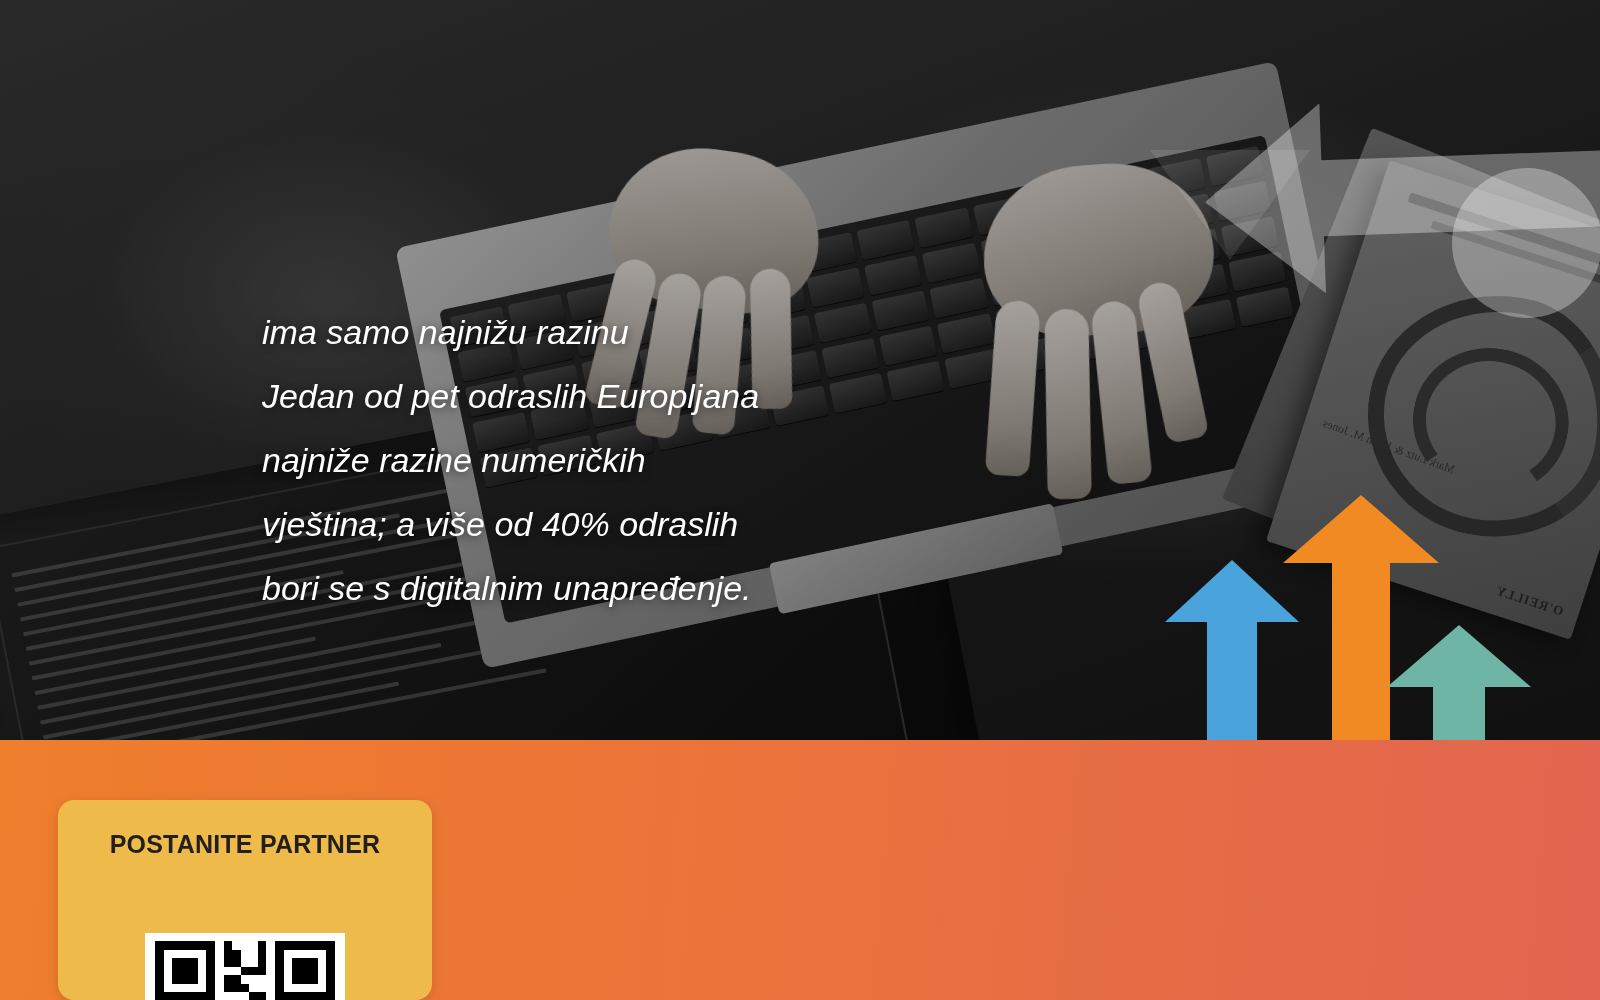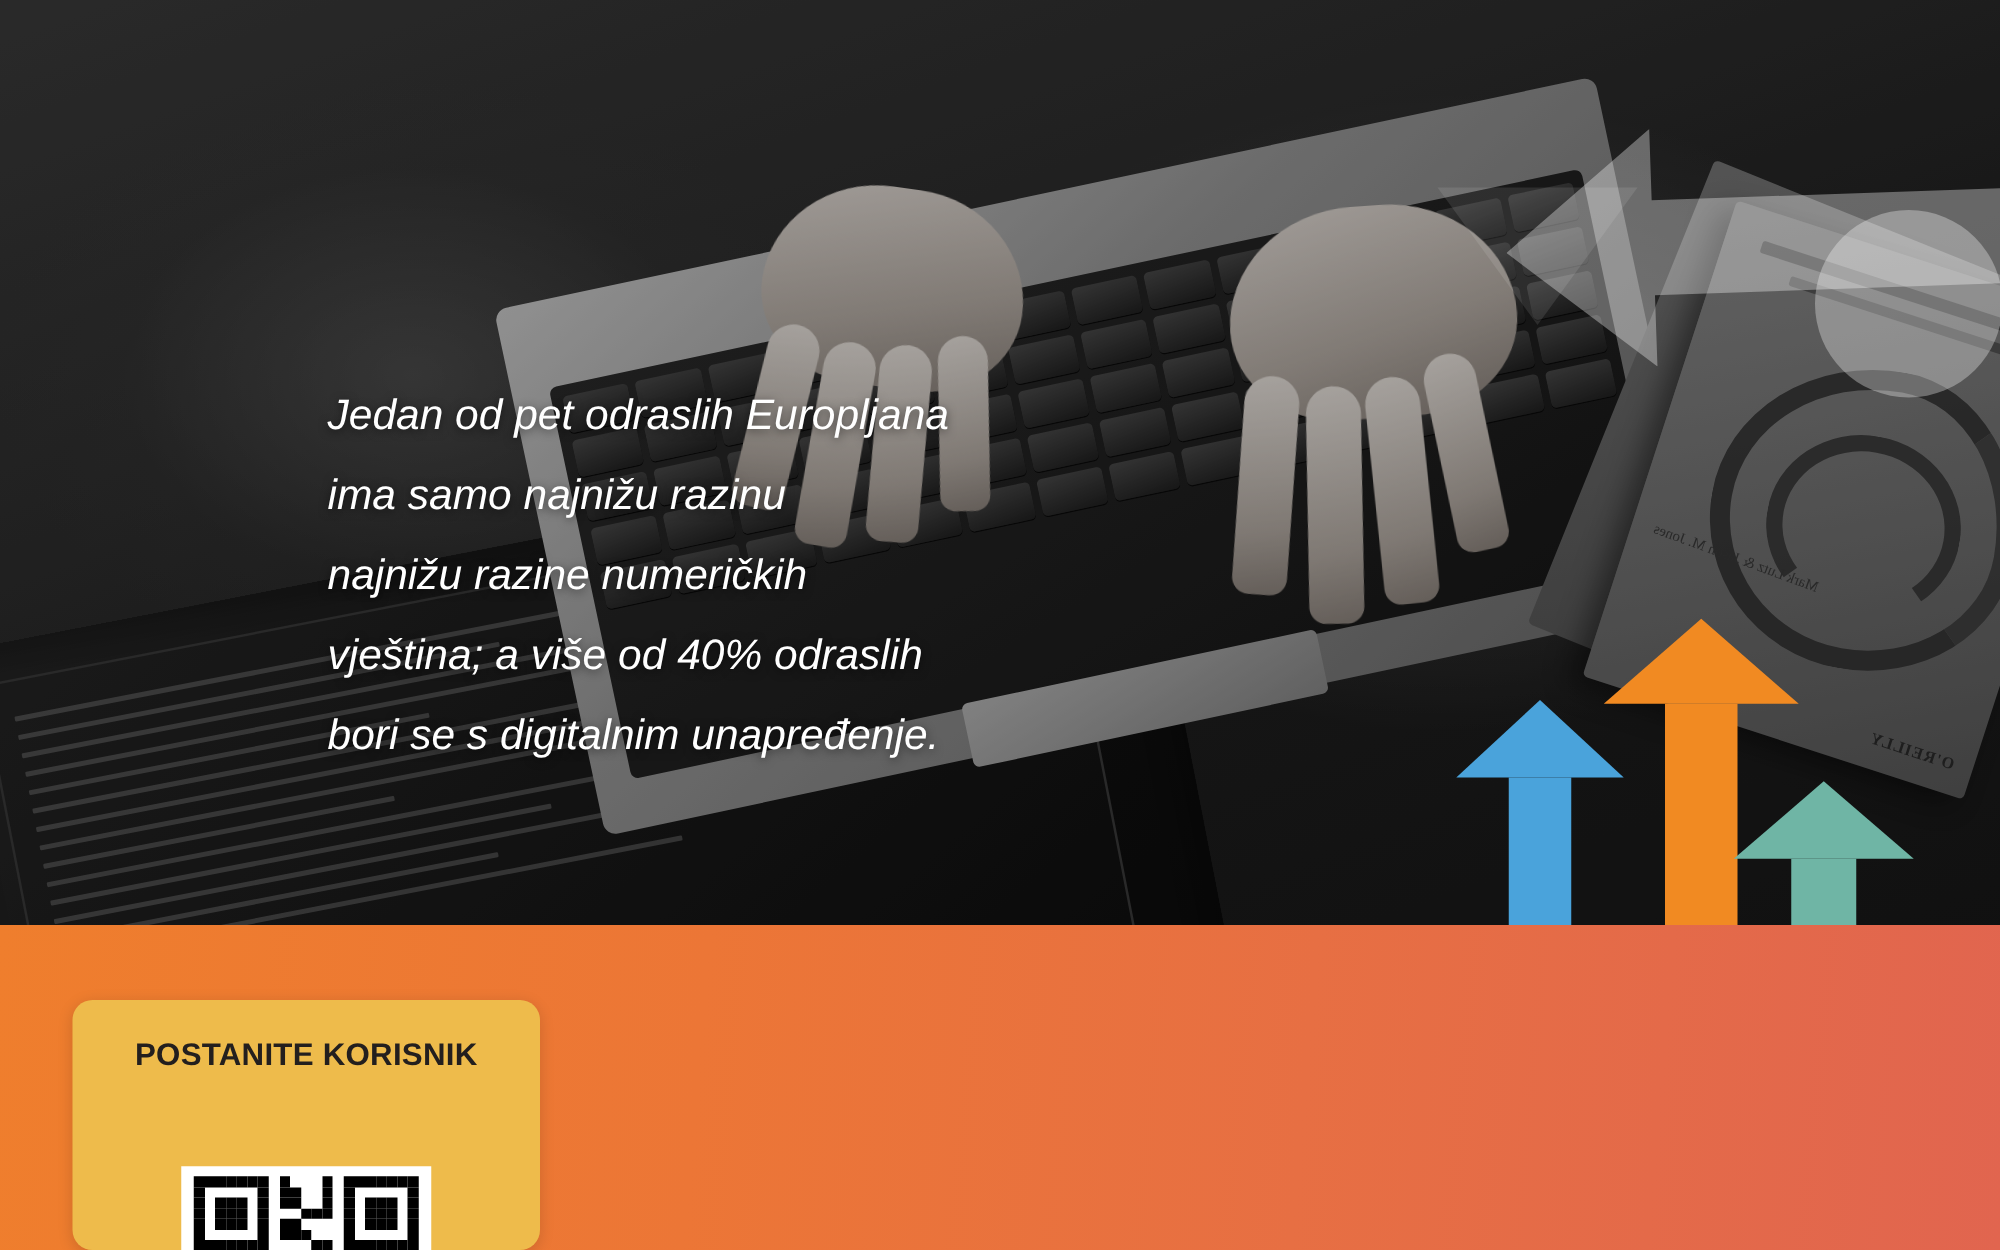--- a/index.html
+++ b/index.html
@@ -296,32 +296,32 @@
   <div class="arrow arrow-green">
     <div class="head"></div>
       <div class="stem"></div>
   </div>
 
   <div class="small-tri"></div>
   <div class="big-arrow"></div>
   <div class="big-circle"></div>
 
   <div class="quote">
+    <span>ima samo najnižu razinu</span>
     <span>Jedan od pet odraslih Europljana</span>
-    <span>ima samo najnižu razinu</span>
-    <span>najnižu razine numeričkih</span>
+    <span>najniže razine numeričkih</span>
     <span>vještina; a više od 40% odraslih</span>
     <span>bori se s digitalnim unapređenje.</span>
   </div>
 
   <div class="footer"></div>
 
   <div class="qr-card">
     <div class="cta">
-      <span>POSTANITE KORISNIK</span>
+      <span>POSTANITE PARTNER</span>
     </div>
     <div class="qr-wrap">
       <div class="qr" id="qr">
           <i></i>
           <i></i>
           <i></i>
           <i></i>
           <i></i>
           <i></i>
           <i></i>

